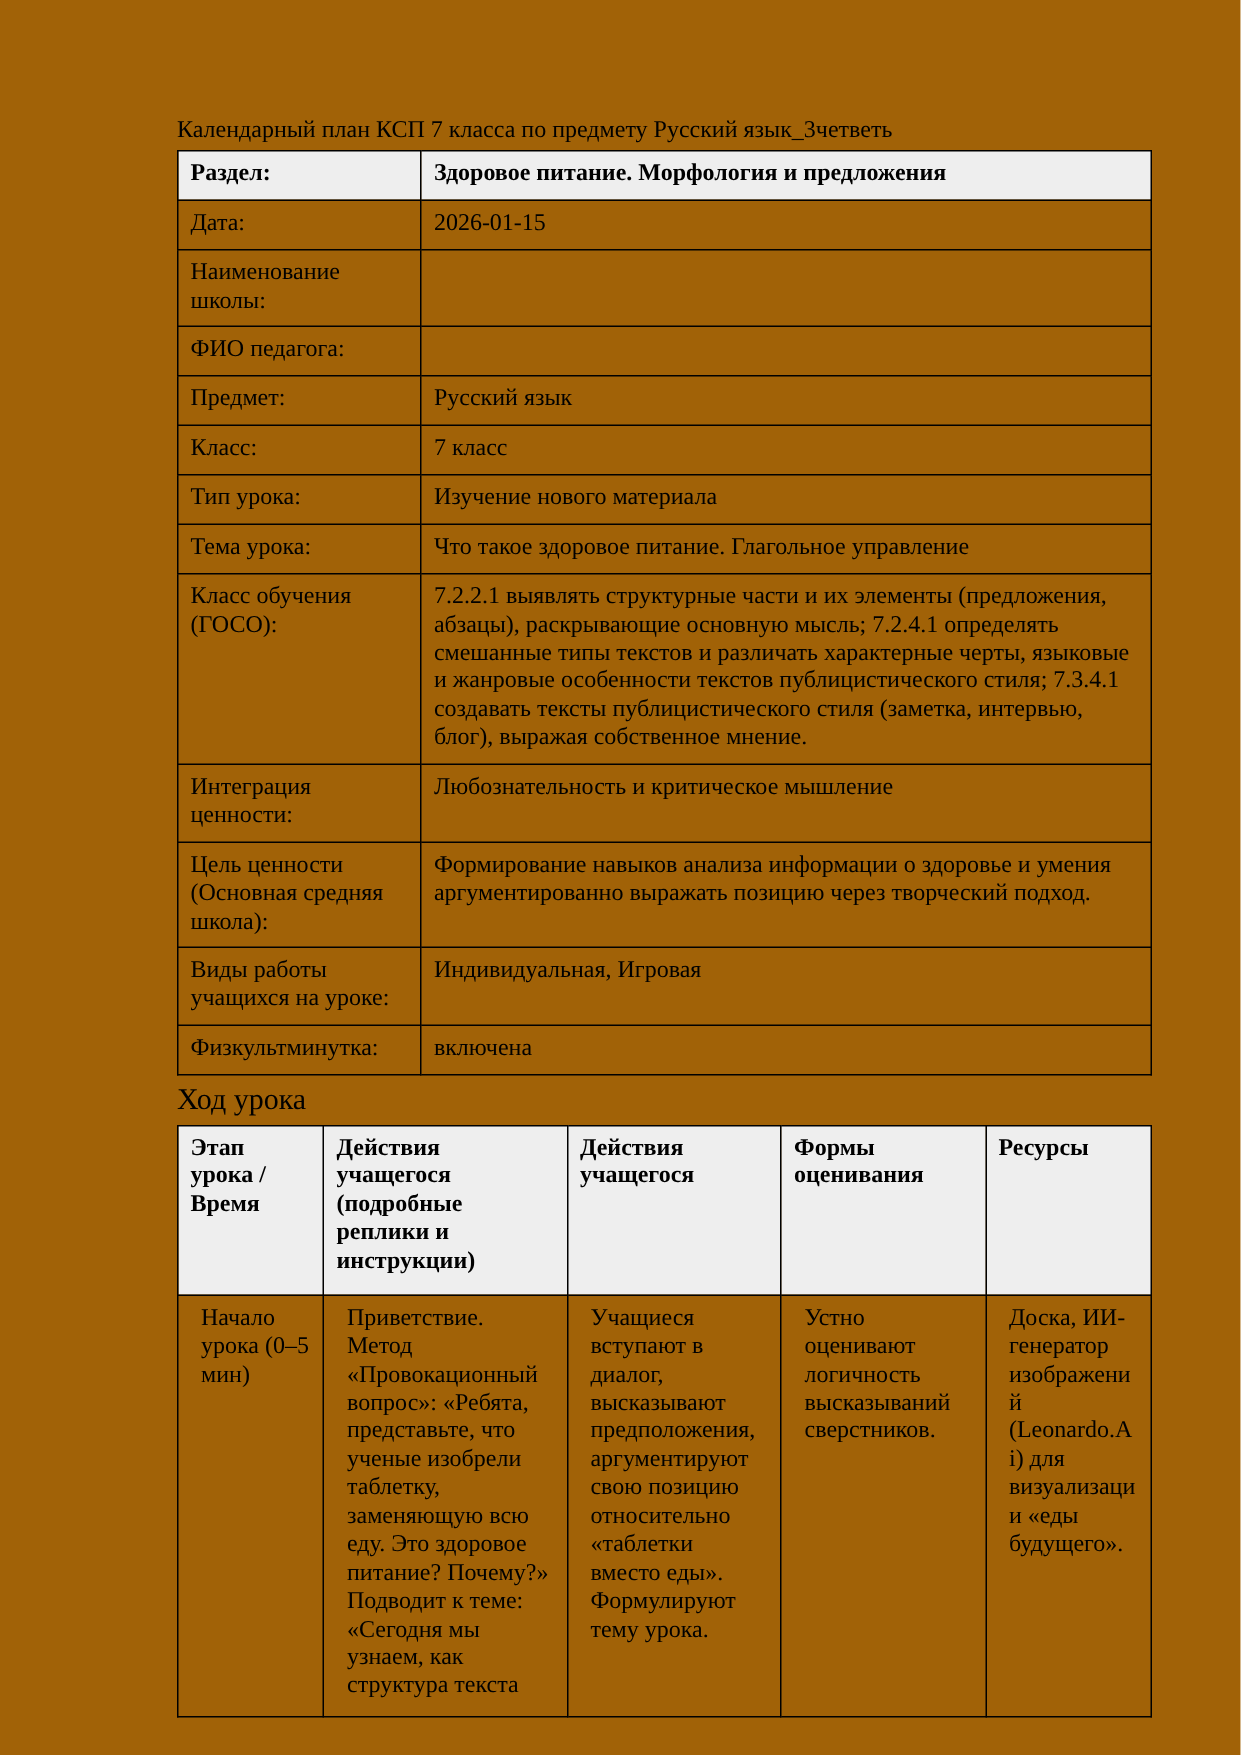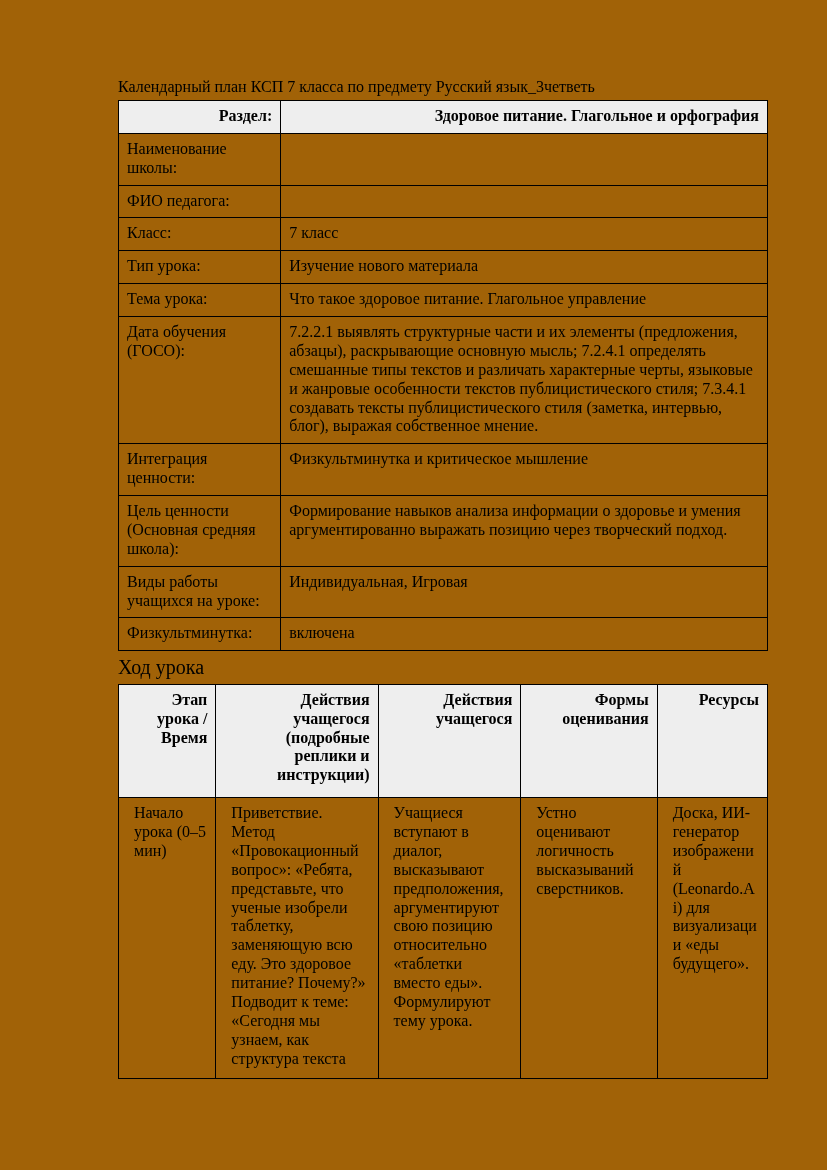--- a/index.html
+++ b/index.html
@@ -41,21 +41,20 @@
     vertical-align: top;
     text-align: left;
     font-weight: normal;
     overflow-wrap: break-word;
   }
   table.info col.c-label { width: 25%; }
   table.info col.c-value { width: 75%; }
   tr.hdr td, tr.hdr th {
     background: #eeeeee;
     font-weight: bold;
-    text-align: right;
   }
   .section-label {
     font-size: 20px;
     line-height: 1.18;
     margin: 5px 0 4px 0;
   }
   table.lesson col.c1 { width: 15%; }
   table.lesson col.c2 { width: 25%; }
   table.lesson col.c3 { width: 22%; }
   table.lesson col.c4 { width: 21%; }
@@ -73,49 +72,57 @@
     <p class="doc-title">Календарный план КСП 7 класса по предмету Русский язык_3четветь</p>
 
     <table class="doc info">
       <colgroup>
           <col class="c-label">
           <col class="c-value">
         </colgroup>
       <tbody>
         <tr class="hdr">
           <td>Раздел:</td>
-          <td>Здоровое питание. Глагольное и орфография</td>
+          <td>Здоровое питание. Морфология и предложения</td>
+        </tr>
+        <tr>
+          <td>Дата:</td>
+          <td>2026-01-15</td>
         </tr>
         <tr>
           <td>Наименование школы:</td>
           <td></td>
         </tr>
         <tr>
           <td>ФИО педагога:</td>
           <td></td>
+        </tr>
+        <tr>
+          <td>Предмет:</td>
+          <td>Русский язык</td>
         </tr>
         <tr>
           <td>Класс:</td>
           <td>7 класс</td>
         </tr>
         <tr>
           <td>Тип урока:</td>
           <td>Изучение нового материала</td>
         </tr>
         <tr>
           <td>Тема урока:</td>
           <td>Что такое здоровое питание. Глагольное управление</td>
         </tr>
         <tr>
-          <td>Дата обучения (ГОСО):</td>
+          <td>Класс обучения (ГОСО):</td>
           <td>7.2.2.1 выявлять структурные части и их элементы (предложения, абзацы), раскрывающие основную мысль; 7.2.4.1 определять смешанные типы текстов и различать характерные черты, языковые и жанровые особенности текстов публицистического стиля; 7.3.4.1 создавать тексты публицистического стиля (заметка, интервью, блог), выражая собственное мнение.</td>
         </tr>
         <tr>
           <td>Интеграция ценности:</td>
-          <td>Физкультминутка и критическое мышление</td>
+          <td>Любознательность и критическое мышление</td>
         </tr>
         <tr>
           <td>Цель ценности (Основная средняя школа):</td>
           <td>Формирование навыков анализа информации о здоровье и умения аргументированно выражать позицию через творческий подход.</td>
         </tr>
         <tr>
           <td>Виды работы учащихся на уроке:</td>
           <td>Индивидуальная, Игровая</td>
         </tr>
         <tr>

